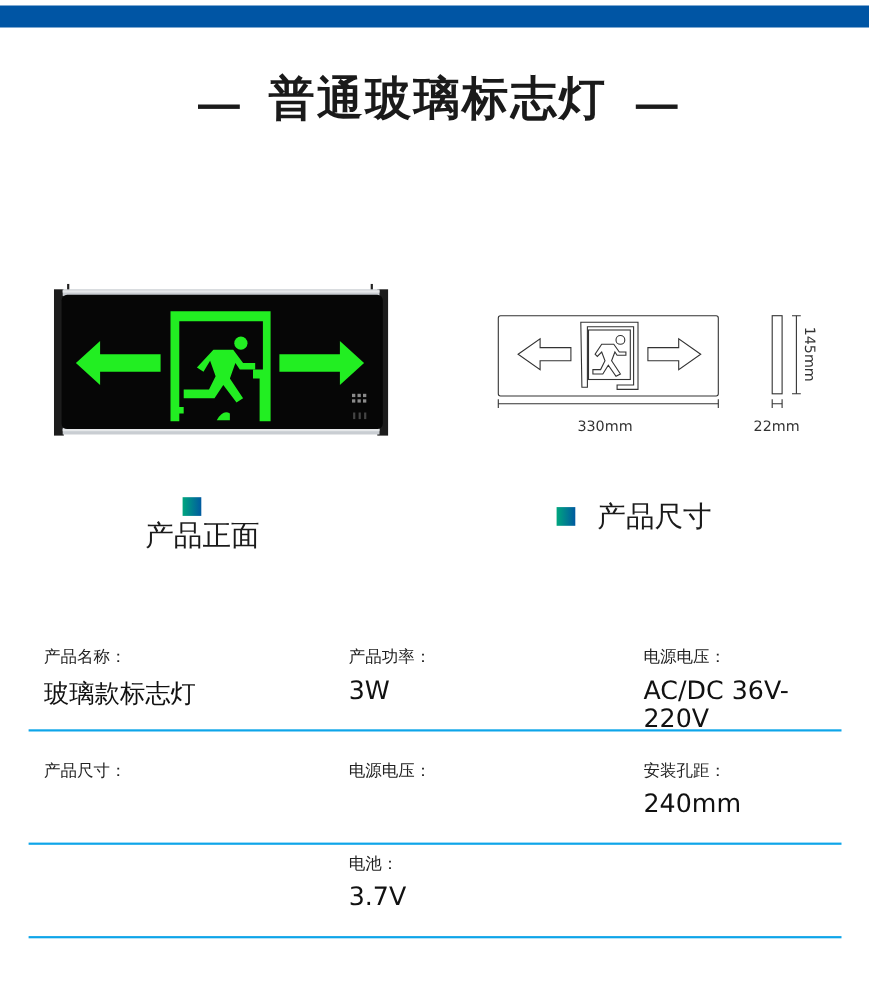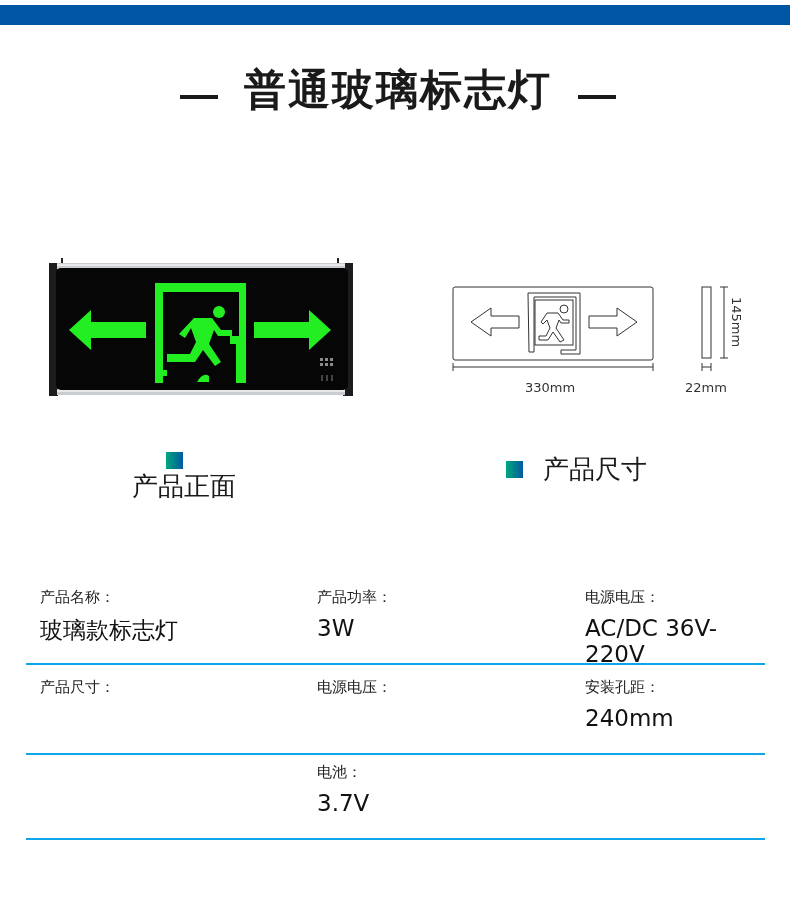--- a/index.html
+++ b/index.html
@@ -118,21 +118,21 @@
       </div>
     <div class="spec-cell c2">
         <div class="spec-label">产品功率：</div>
         <div class="spec-value">3W</div>
       </div>
     <div class="spec-cell c3">
         <div class="spec-label">电源电压：</div>
         <div class="spec-value">AC/DC 36V-220V</div>
       </div>
   </div>
-  <div class="spec-row" style="margin-top:5px;">
+  <div class="spec-row" style="margin-top:18px;">
     <div class="spec-cell c1">
         <div class="spec-label">产品尺寸：</div>
       </div>
     <div class="spec-cell c2">
         <div class="spec-label">电源电压：</div>
       </div>
     <div class="spec-cell c3">
         <div class="spec-label">安装孔距：</div>
         <div class="spec-value">240mm</div>
       </div>

